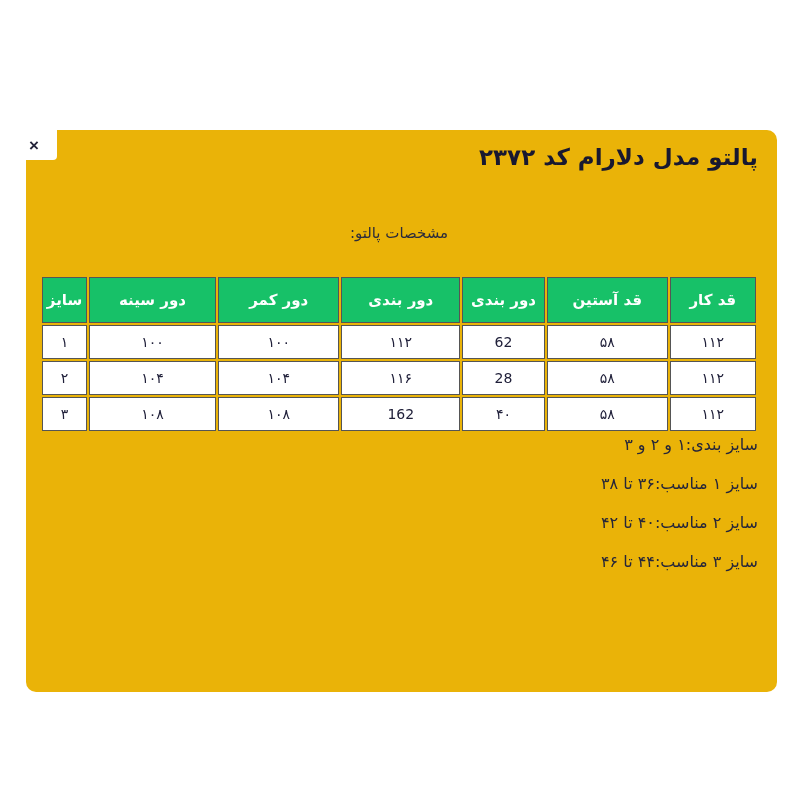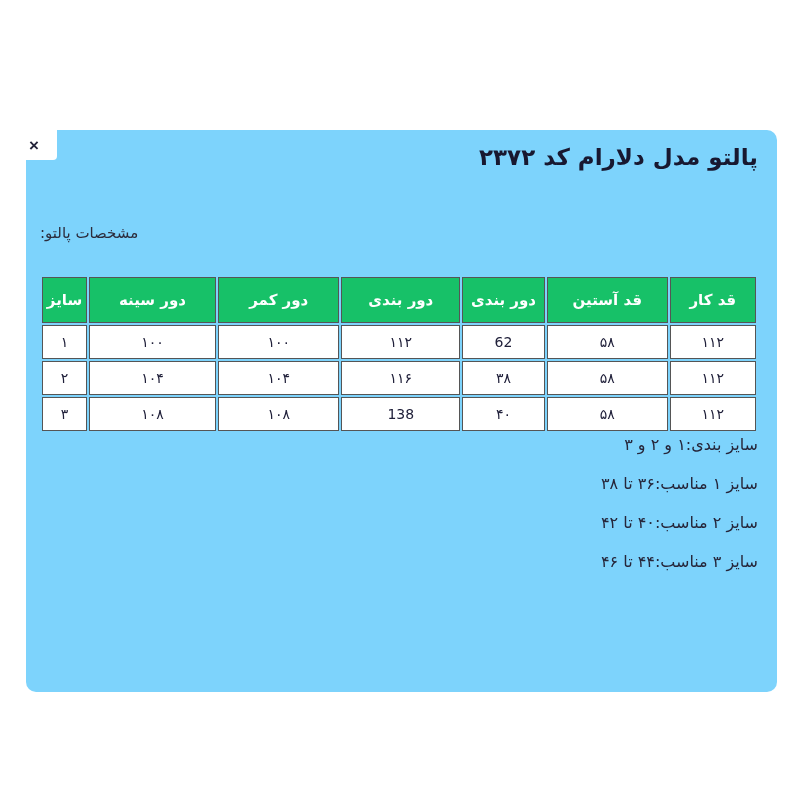--- a/index.html
+++ b/index.html
@@ -6,21 +6,21 @@
   html, body {
     width: 800px; height: 800px;
     background: #ffffff;
     font-family: "DejaVu Sans", sans-serif;
     overflow: hidden;
   }
   .sheet {
     position: absolute;
     left: 26px; top: 130px;
     width: 751px; height: 562px;
-    background: #7dd3fc;
+    background: #eab308;
     border-radius: 10px;
   }
   .close-btn {
     position: absolute;
     left: 26px; top: 130px;
     width: 31px; height: 30px;
     background: #ffffff;
     border: none;
     border-radius: 0 0 4px 0;
     font-size: 17px;
@@ -41,21 +41,21 @@
     font-size: 23px;
     font-weight: bold;
     color: #181830;
     text-align: right;
     line-height: 34px;
   }
   .subtitle {
     margin-top: 50px;
     font-size: 15px;
     color: #2c2c3c;
-    text-align: left;
+    text-align: center;
   }
   table.size-table {
     width: 100%;
     border-collapse: separate;
     border-spacing: 2px;
     margin-top: 33px;
     table-layout: fixed;
   }
   table.size-table th {
     background: #17c168;
@@ -131,31 +131,31 @@
           <td>۵۸</td>
           <td>62</td>
           <td>۱۱۲</td>
           <td>۱۰۰</td>
           <td>۱۰۰</td>
           <td>۱</td>
         </tr>
         <tr>
           <td>۱۱۲</td>
           <td>۵۸</td>
-          <td>۳۸</td>
+          <td>28</td>
           <td>۱۱۶</td>
           <td>۱۰۴</td>
           <td>۱۰۴</td>
           <td>۲</td>
         </tr>
         <tr>
           <td>۱۱۲</td>
           <td>۵۸</td>
           <td>۴۰</td>
-          <td>138</td>
+          <td>162</td>
           <td>۱۰۸</td>
           <td>۱۰۸</td>
           <td>۳</td>
         </tr>
       </tbody>
     </table>
 
 
     <div class="size-guide">
       <div class="guide-line">سایز بندی:۱ و ۲ و ۳</div>

